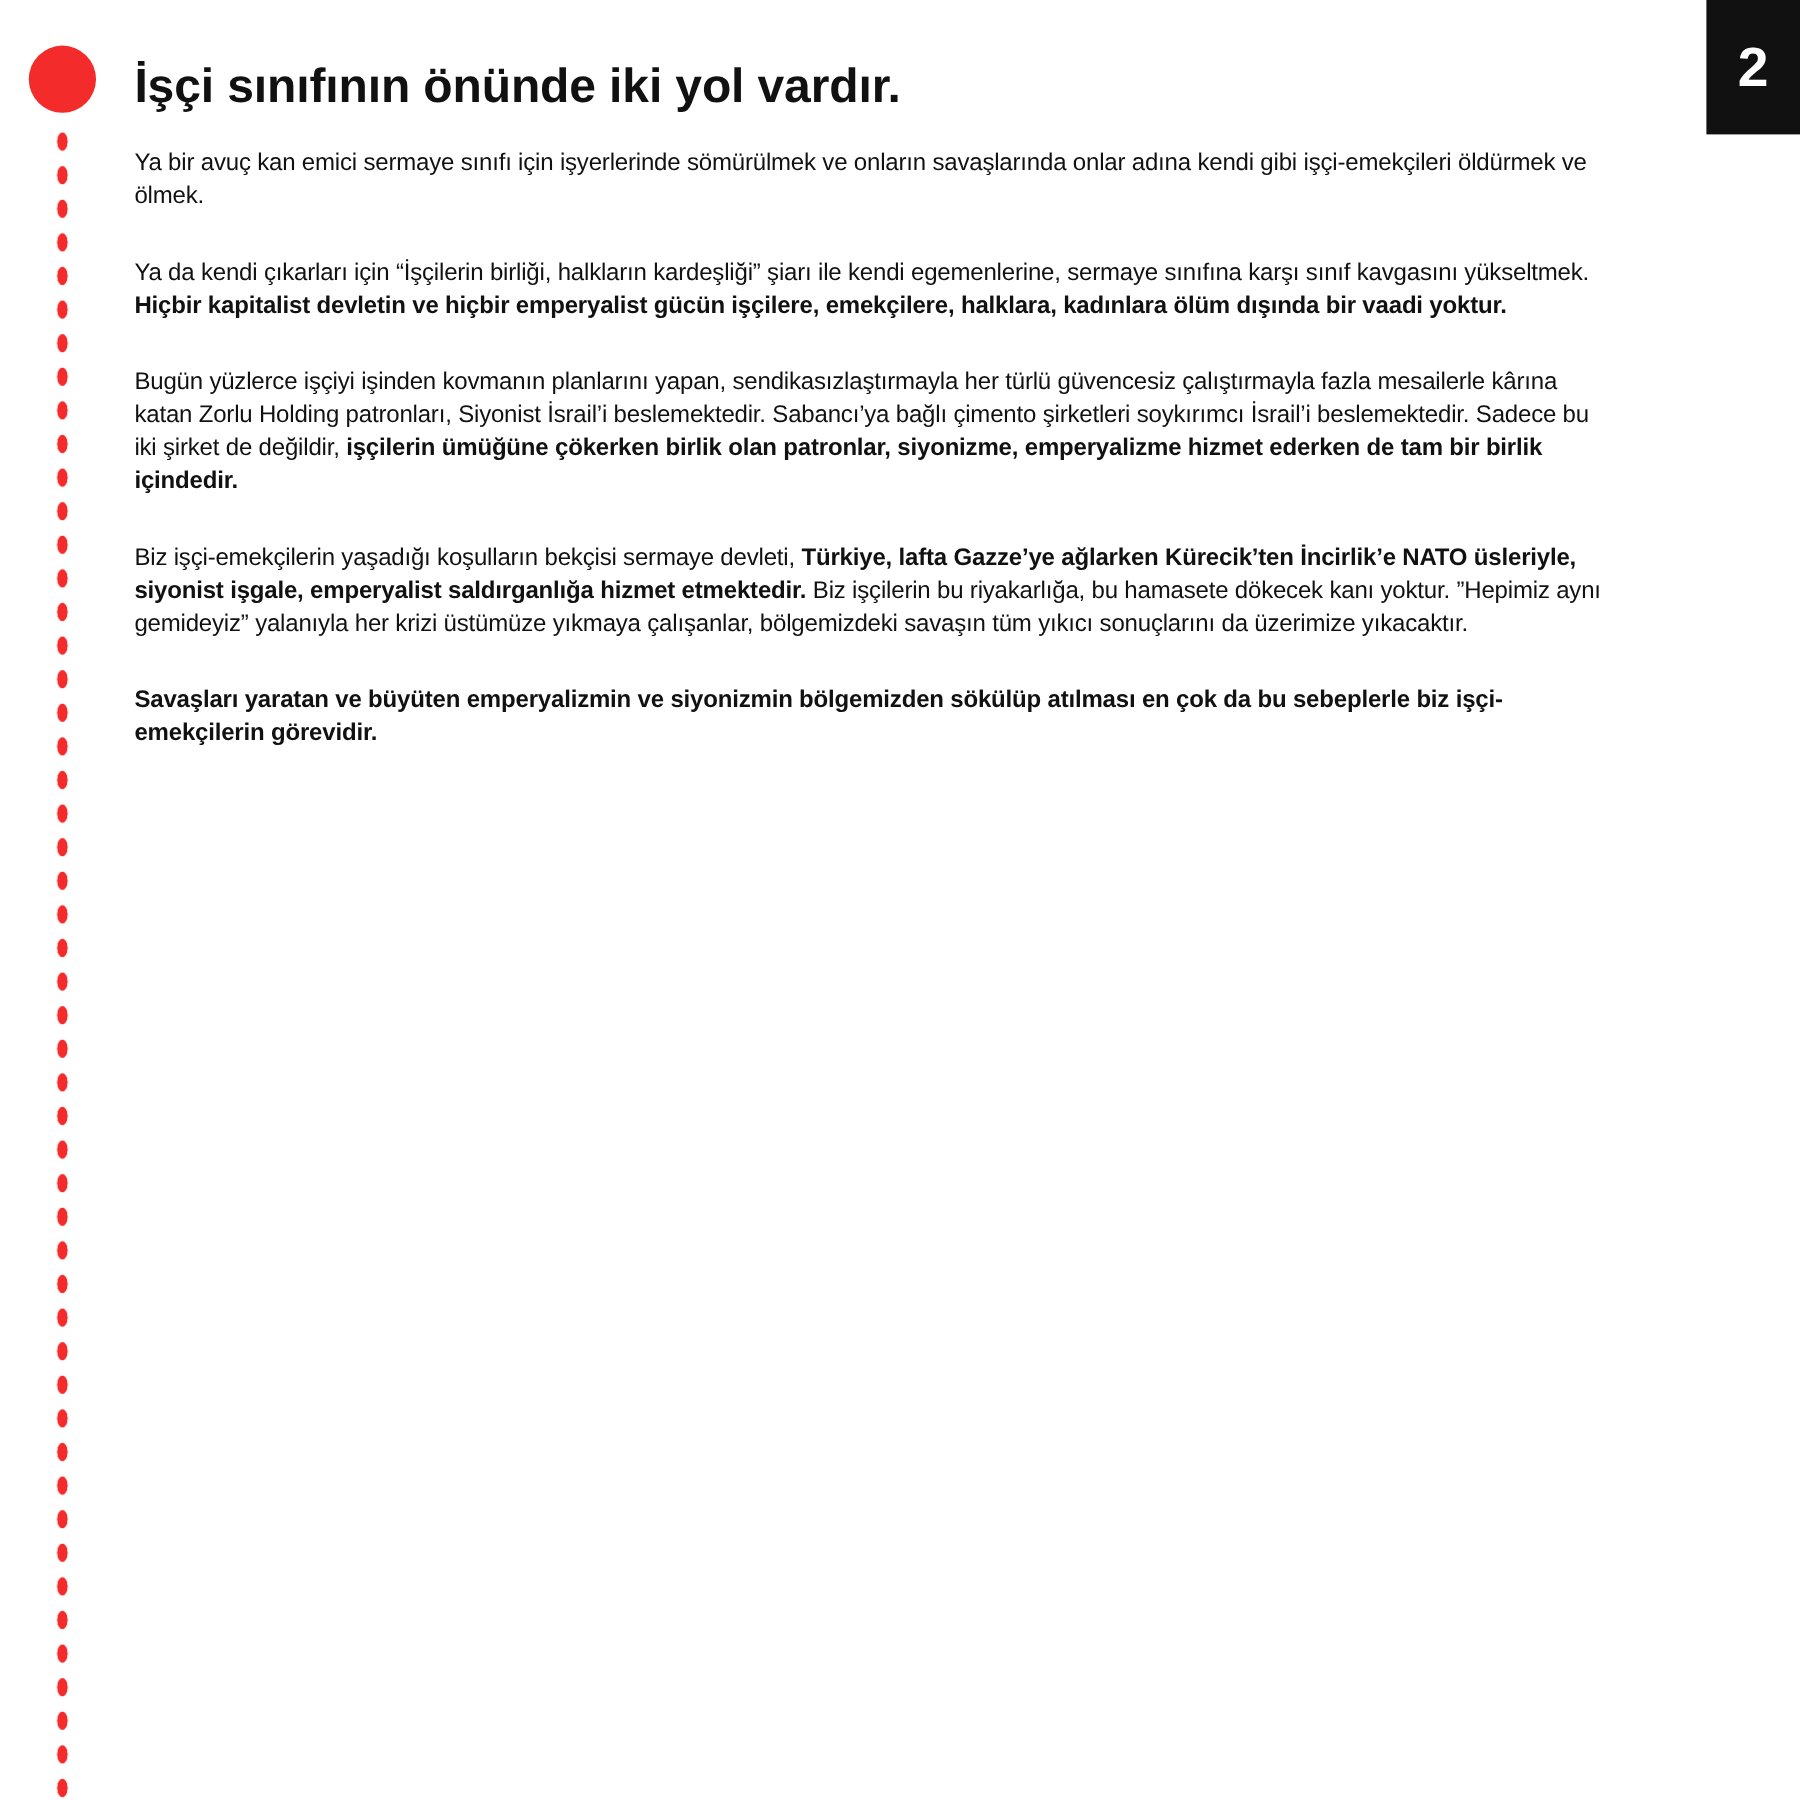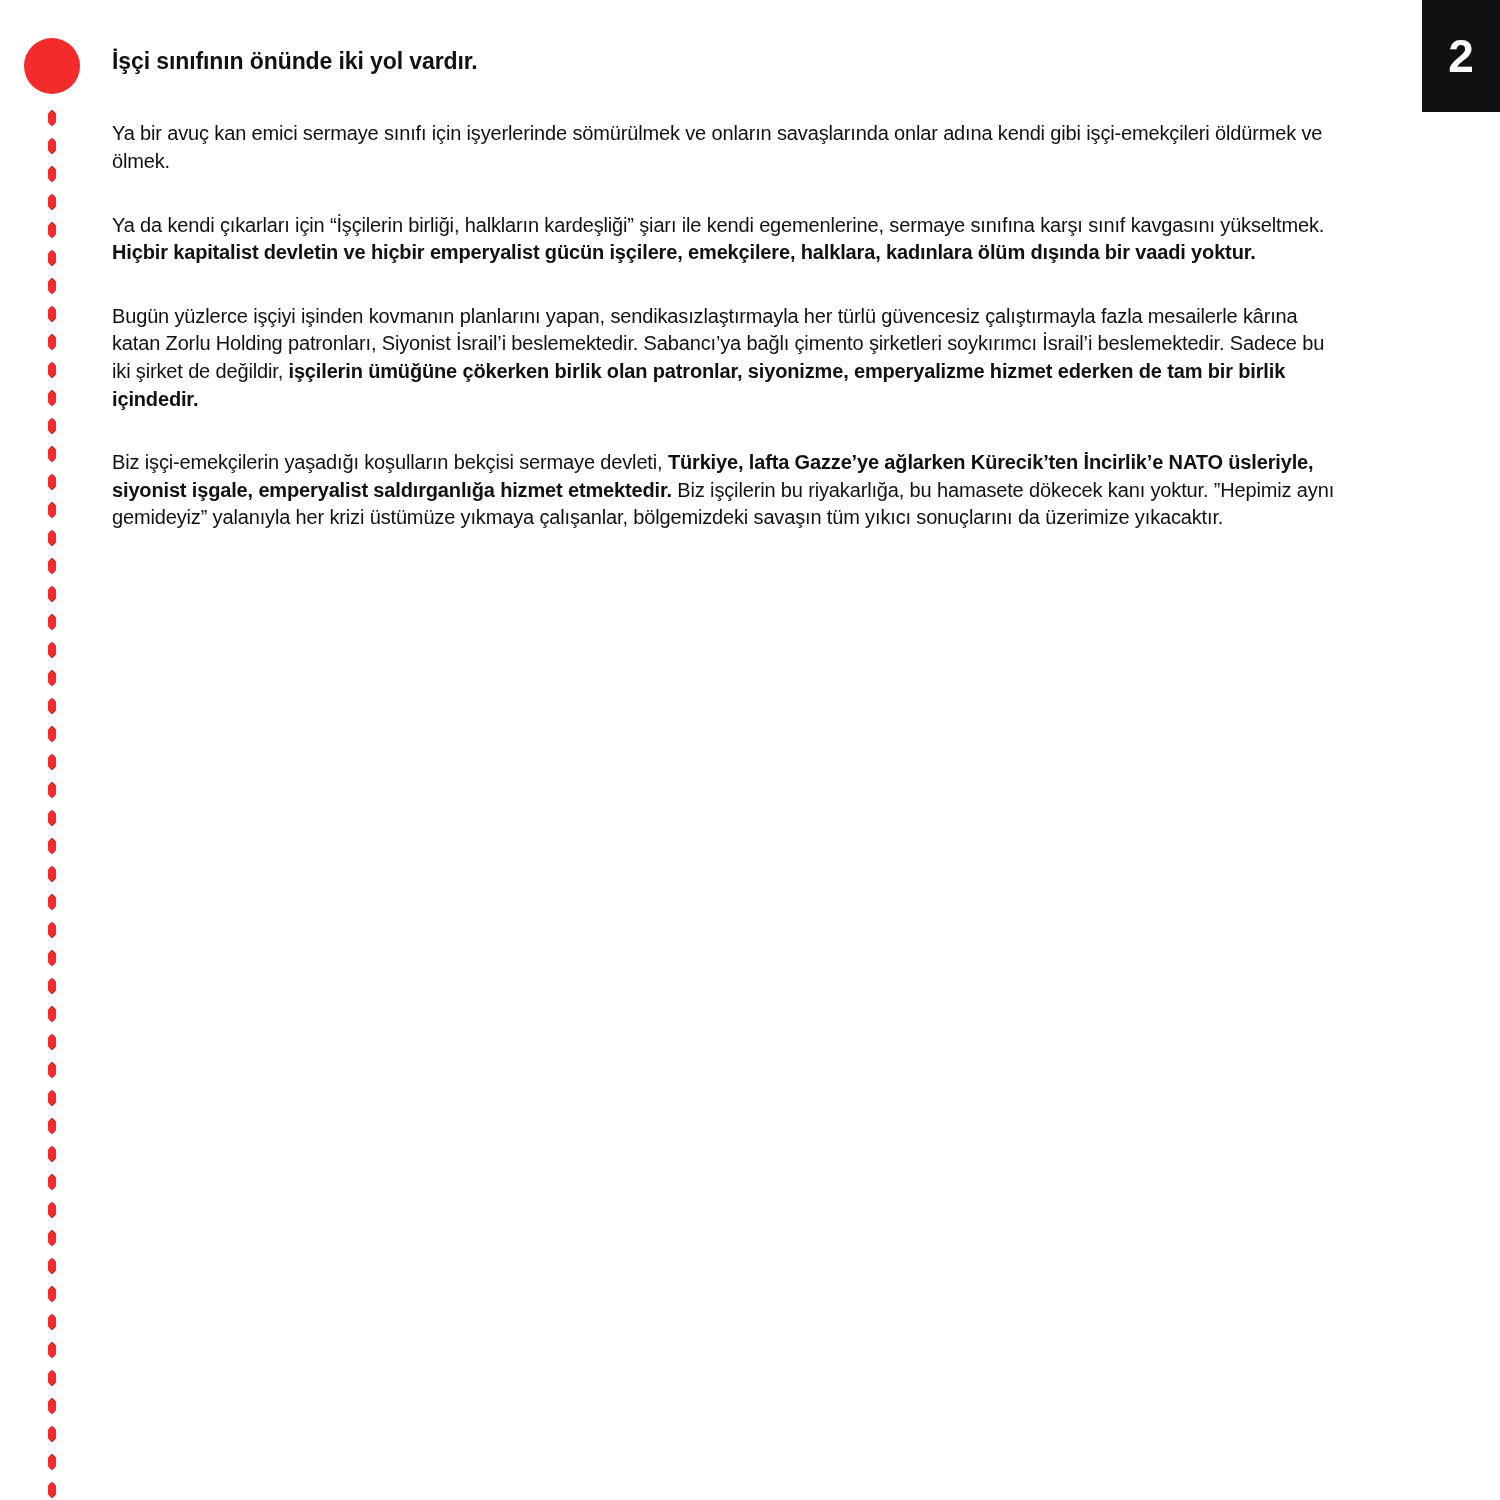--- a/index.html
+++ b/index.html
@@ -65,24 +65,24 @@
   }
 
   .content {
     position: absolute;
     left: 112px;
     top: 46px;
     width: 1230px;
   }
 
   .heading {
-    font-size: 23px;
+    font-size: 40px;
     font-weight: bold;
     line-height: 1.32;
-    margin: 0 0 44px 0;
+    margin: 0 0 24px 0;
     letter-spacing: -0.1px;
   }
 
   p.para {
     font-size: 20px;
     line-height: 1.38;
     margin: 0 0 36px 0;
     letter-spacing: -0.15px;
   }
 
@@ -110,16 +110,17 @@
     <span>2</span>
   </div>
 
   <div class="content">
     <h1 class="heading">İşçi sınıfının önünde iki yol vardır.</h1>
     <div id="paragraphs">
         <p class="para"><span>Ya bir avuç kan emici sermaye sınıfı için işyerlerinde sömürülmek ve onların savaşlarında onlar adına kendi gibi işçi-emekçileri öldürmek ve ölmek.</span></p>
         <p class="para"><span>Ya da kendi çıkarları için “İşçilerin birliği, halkların kardeşliği” şiarı ile kendi egemenlerine, sermaye sınıfına karşı sınıf kavgasını yükseltmek. </span><span class="b">Hiçbir kapitalist devletin ve hiçbir emperyalist gücün işçilere, emekçilere, halklara, kadınlara ölüm dışında bir vaadi yoktur.</span></p>
         <p class="para"><span>Bugün yüzlerce işçiyi işinden kovmanın planlarını yapan, sendikasızlaştırmayla her türlü güvencesiz çalıştırmayla fazla mesailerle kârına katan Zorlu Holding patronları, Siyonist İsrail’i beslemektedir. Sabancı’ya bağlı çimento şirketleri soykırımcı İsrail’i beslemektedir. Sadece bu iki şirket de değildir, </span><span class="b">işçilerin ümüğüne çökerken birlik olan patronlar, siyonizme, emperyalizme hizmet ederken de tam bir birlik içindedir.</span></p>
         <p class="para"><span>Biz işçi-emekçilerin yaşadığı koşulların bekçisi sermaye devleti, </span><span class="b">Türkiye, lafta Gazze’ye ağlarken Kürecik’ten İncirlik’e NATO üsleriyle, siyonist işgale, emperyalist saldırganlığa hizmet etmektedir.</span><span> Biz işçilerin bu riyakarlığa, bu hamasete dökecek kanı yoktur. ”Hepimiz aynı gemideyiz” yalanıyla her krizi üstümüze yıkmaya çalışanlar, bölgemizdeki savaşın tüm yıkıcı sonuçlarını da üzerimize yıkacaktır.</span></p>
+        <p class="para bold-all"><span>Savaşları yaratan ve büyüten emperyalizmin ve siyonizmin bölgemizden sökülüp atılması en çok da bu sebeplerle biz işçi-emekçilerin görevidir.</span></p>
       </div>
   </div>
 
 </div>
 
 </body></html>

